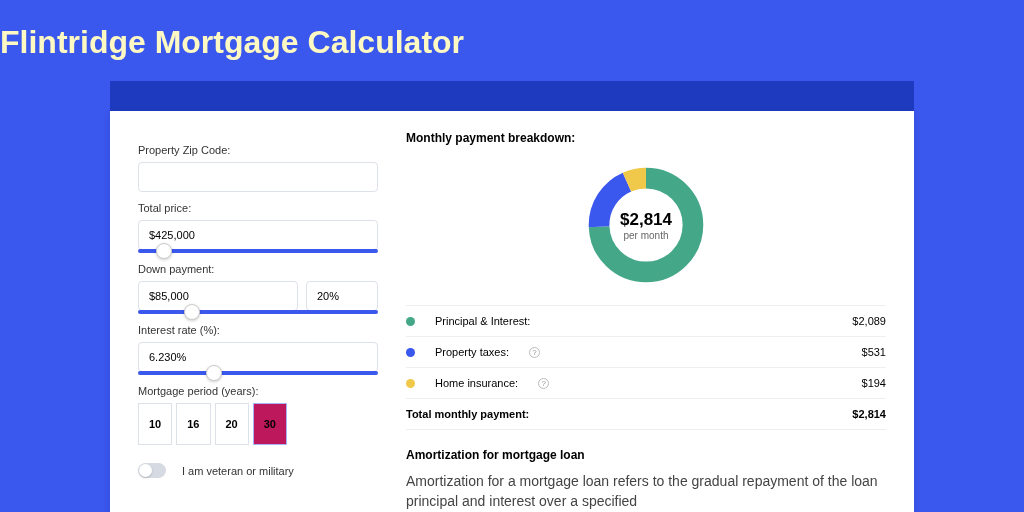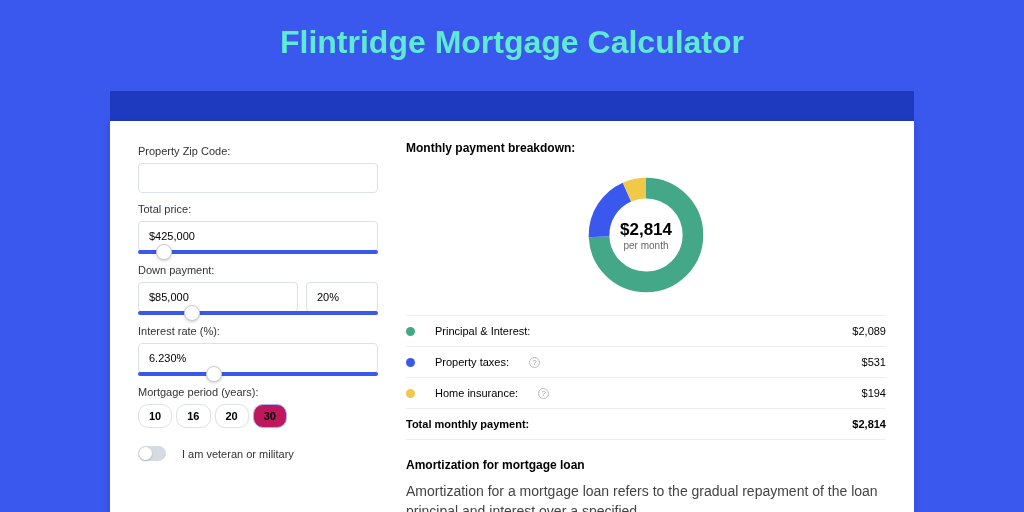--- a/index.html
+++ b/index.html
@@ -1,34 +1,34 @@
 <!DOCTYPE html>
 <html><head>
 <meta charset="utf-8">
 <style>
 *{margin:0;padding:0;box-sizing:border-box;font-family:-apple-system,BlinkMacSystemFont,"Segoe UI",Arial,sans-serif}
 body{width:1024px;height:512px;background:#3a57ee;overflow:hidden;position:relative}
-.title{text-align:center;color:#5eead4;font-size:32px;font-weight:700;padding:24px 0 30px}
+.title{color:#fef9c3;font-size:32px;font-weight:700;padding:24px 0 20px}
 .darkbar{background:#1e3abf;height:30px;margin:0 110px}
 .card{background:#fff;margin:0 110px;padding:20px 28px;display:flex;gap:28px;height:405px;box-shadow:0 2px 8px rgba(0,0,0,.1)}
 .left{width:240px;flex-shrink:0}
 .right{flex:1}
 .label{font-size:11px;color:#333;margin-bottom:6px;margin-top:10px}
-.left .label:first-child{margin-top:4px}
+.left .label:first-child{margin-top:13px}
 .input{width:100%;border:1px solid #dde1e8;border-radius:4px;padding:8px 10px;font-size:11px;height:30px}
 .slider{height:4px;background:#3a57ee;position:relative;border-radius:2px;margin-top:-1px}
 .slider::after{content:"";position:absolute;width:14px;height:14px;background:#fff;border:1px solid #ccc;border-radius:50%;top:-6px;box-shadow:0 1px 3px rgba(0,0,0,.2)}
 .slider.s1::after{left:18px}
 .slider.s2::after{left:46px}
 .slider.s3::after{left:68px}
 .row2{display:flex;gap:8px}
 .row2 .input:first-child{flex:1}
 .row2 .input:last-child{width:72px}
 .periods{display:flex;gap:4px;margin-top:4px}
-.pbtn{border:1px solid #dde1e8;border-radius:10px;padding:5px 10px;font-size:11px;font-weight:600;cursor:pointer;background:#fff}
+.pbtn{border:1px solid #dde1e8;border-radius:0;padding:14px 10px;font-size:11px;font-weight:600;cursor:pointer;background:#fff}
 .pbtn.active{background:#be185d;border-color:#a5b4f5}
 .toggle-row{display:flex;align-items:center;gap:16px;margin-top:18px}
 .toggle{width:28px;height:15px;background:#d6dae2;border-radius:8px;position:relative}
 .toggle::after{content:"";position:absolute;width:13px;height:13px;background:#fff;border-radius:50%;top:1px;left:1px;box-shadow:0 1px 2px rgba(0,0,0,.2)}
 .toggle-label{font-size:11px;color:#333}
 .sect-title{font-size:12px;font-weight:700;margin-bottom:10px}
 .donut-wrap{display:flex;justify-content:center;padding:8px 0 18px}
 .donut{position:relative;width:124px;height:124px}
 .donut svg{width:124px;height:124px;transform:rotate(-90deg)}
 .donut-center{position:absolute;top:0;left:0;width:100%;height:100%;display:flex;flex-direction:column;align-items:center;justify-content:center}

